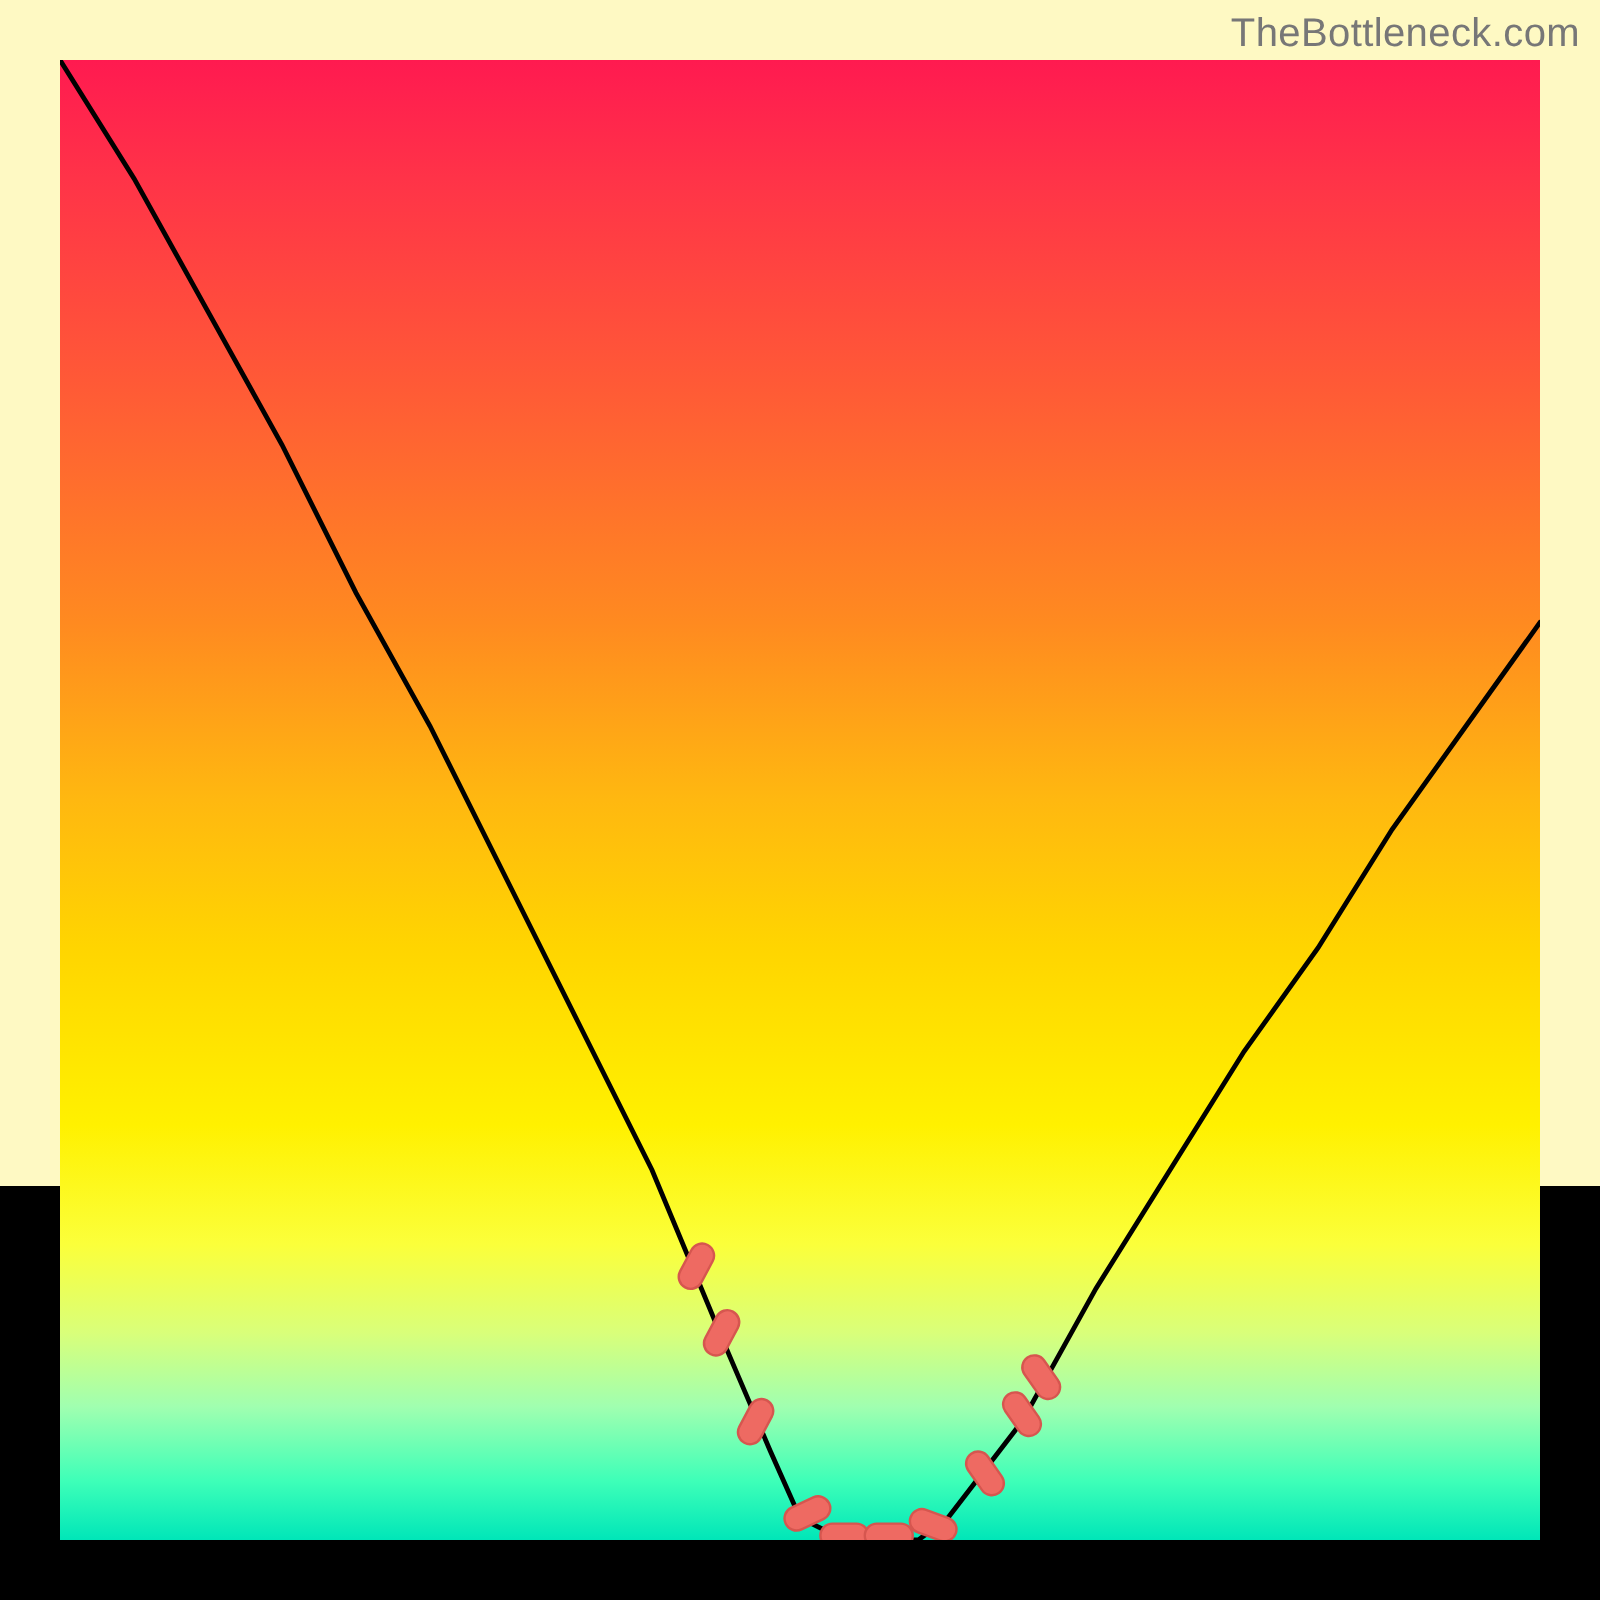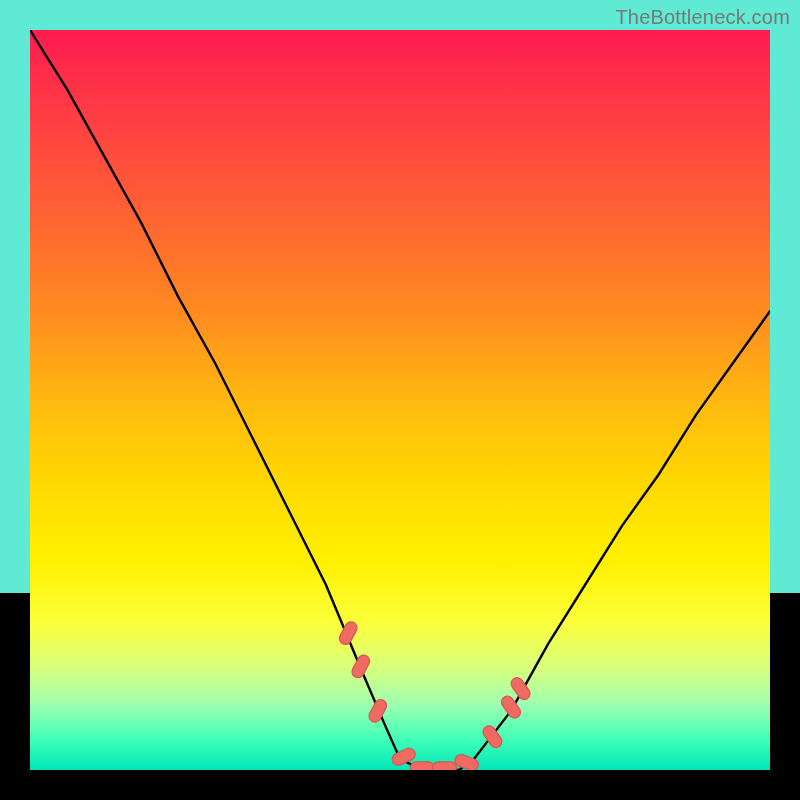--- a/index.html
+++ b/index.html
@@ -8,21 +8,21 @@
     width: 800px;
     height: 800px;
     overflow: hidden;
     background: #000;
     font-family: Arial, Helvetica, sans-serif;
   }
   .frame {
     position: relative;
     width: 800px;
     height: 593px;
-    background: #5eead4;
+    background: #fef9c3;
   }
   .plot {
     position: absolute;
     left: 30px;
     top: 30px;
     width: 740px;
     height: 740px;
     background: linear-gradient(
       to bottom,
       #ff1a50 0%,

